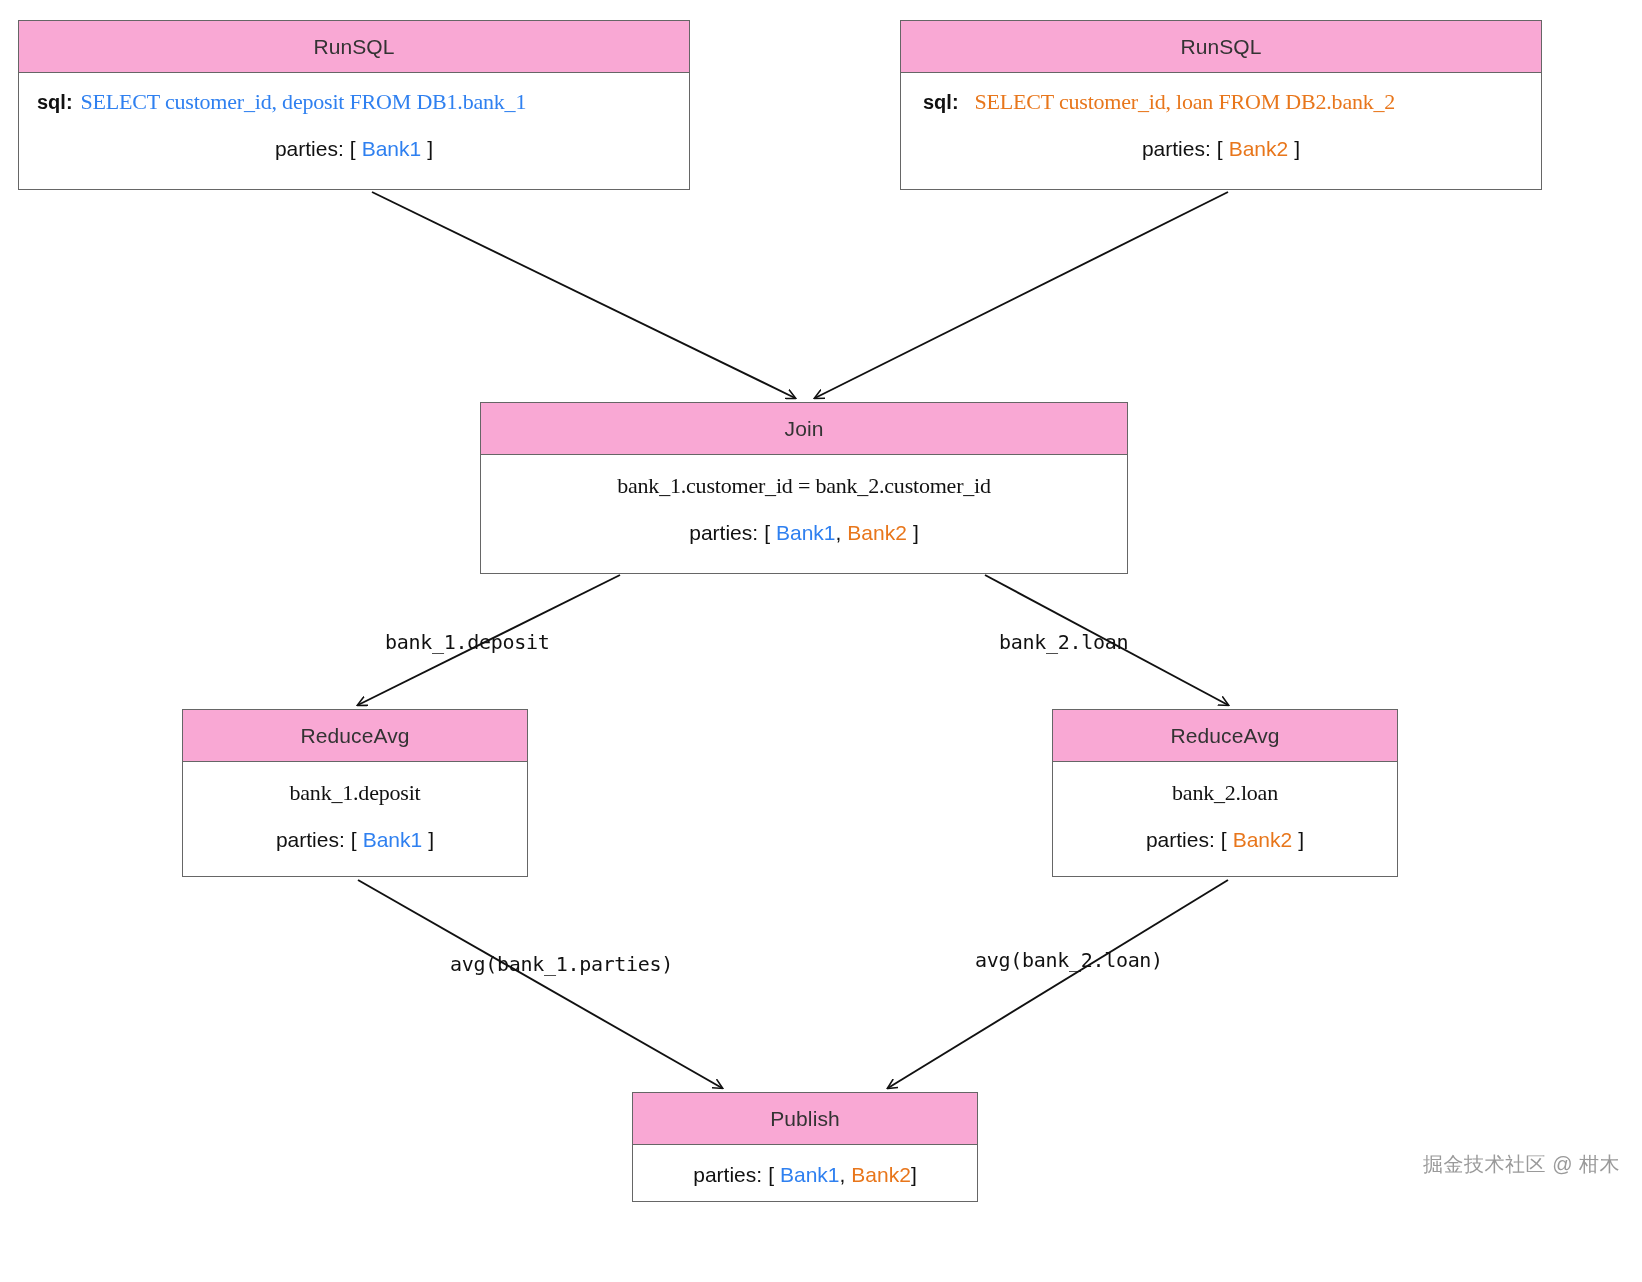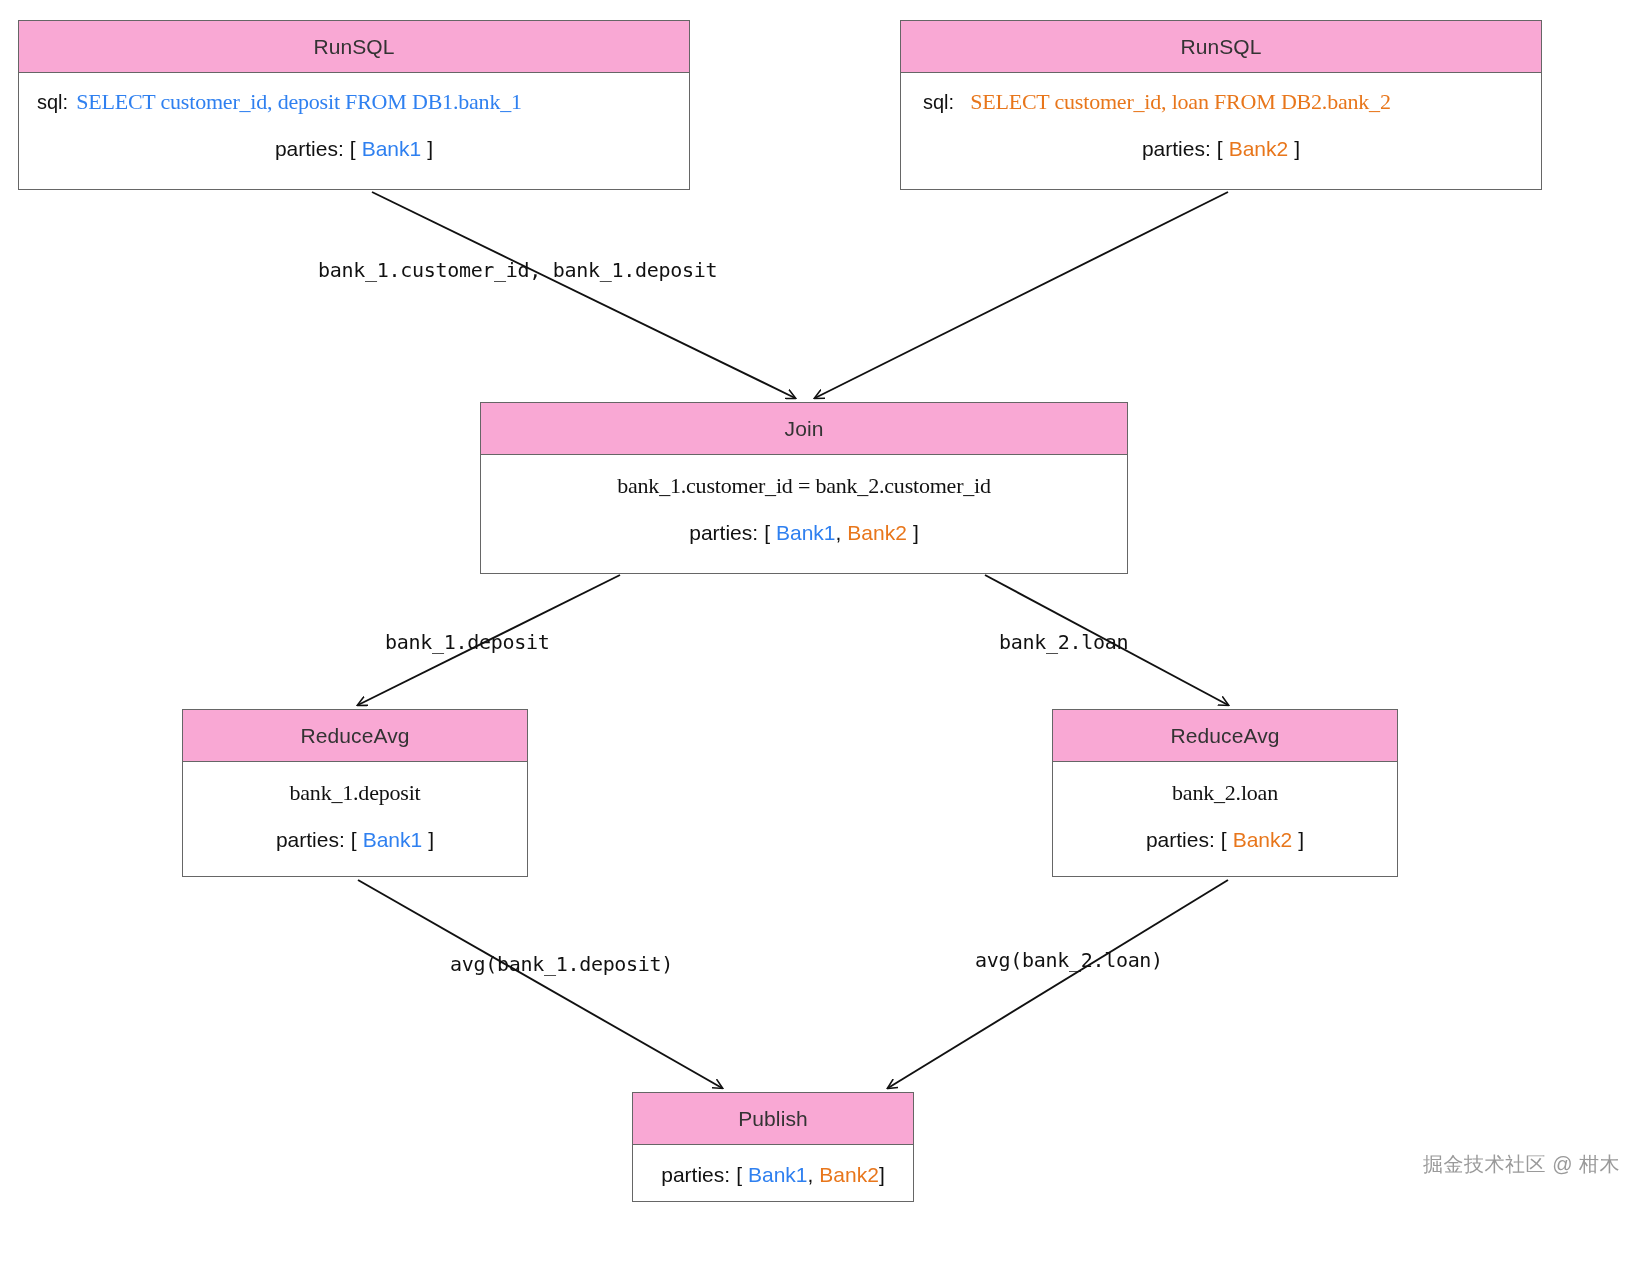--- a/index.html
+++ b/index.html
@@ -69,20 +69,21 @@
   }
   .mono {
     font-family: Liberation Serif, serif;
     font-size: 22px;
     letter-spacing: -0.2px;
   }
   .lbl-sql {
     font-family: "Liberation Sans", sans-serif;
     font-size: 20px;
     color: #111111;
+    font-weight: bold;
   }
   .blue { color: #2f80f0; }
   .orange { color: #e8761b; }
   .dark { color: #111111; }
 
   .parties-row {
     display: flex;
     justify-content: center;
     align-items: flex-start;
     white-space: nowrap;
@@ -132,28 +133,27 @@
 
     <line x1="620" y1="575" x2="358" y2="705" stroke="#111111" stroke-width="1.9" marker-end="url(#arrow)"></line>
 
     <line x1="985" y1="575" x2="1228" y2="705" stroke="#111111" stroke-width="1.9" marker-end="url(#arrow)"></line>
 
     <line x1="358" y1="880" x2="722" y2="1088" stroke="#111111" stroke-width="1.9" marker-end="url(#arrow)"></line>
 
     <line x1="1228" y1="880" x2="888" y2="1088" stroke="#111111" stroke-width="1.9" marker-end="url(#arrow)"></line>
   </svg>
 
-  <div class="edge-label" style="left:318px; top:258px;">bank_1.customer_id, bank_1.deposit</div>
 
 
   <div class="edge-label" style="left:385px; top:630px;">bank_1.deposit</div>
 
   <div class="edge-label" style="left:999px; top:630px;">bank_2.loan</div>
 
-  <div class="edge-label" style="left:450px; top:952px;">avg(bank_1.deposit)</div>
+  <div class="edge-label" style="left:450px; top:952px;">avg(bank_1.parties)</div>
 
   <div class="edge-label" style="left:975px; top:948px;">avg(bank_2.loan)</div>
 
   <div class="node" id="node-runsql-left" style="left:18px; top:20px; width:672px; height:170px;">
     <div class="node-title">RunSQL</div>
     <div class="node-body">
       <div class="row left" style="padding:16px 0 0 18px;">
         <span class="lbl-sql">sql:</span>
         <span class="mono blue" style="margin-left:8px;">SELECT customer_id, deposit FROM DB1.bank_1</span>
       </div>
@@ -222,21 +222,21 @@
       </div>
       <div class="parties-row" style="margin-top:22px;">
         <span>parties:</span>
         <span style="margin:0 6px;">[</span>
         <span class="pname orange">Bank2</span>
         <span style="margin-left:6px;">]</span>
       </div>
     </div>
   </div>
 
-  <div class="node" id="node-publish" style="left:632px; top:1092px; width:282px; height:110px;">
+  <div class="node" id="node-publish" style="left:632px; top:1092px; width:346px; height:110px;">
     <div class="node-title">Publish</div>
     <div class="node-body">
       <div class="parties-row" style="margin-top:18px;">
         <span>parties:</span>
         <span style="margin:0 6px;">[</span>
         <span class="pname blue">Bank1</span>
         <span>,</span>
         <span class="pname orange" style="margin-left:6px;">Bank2</span>
         <span>]</span>
       </div>

